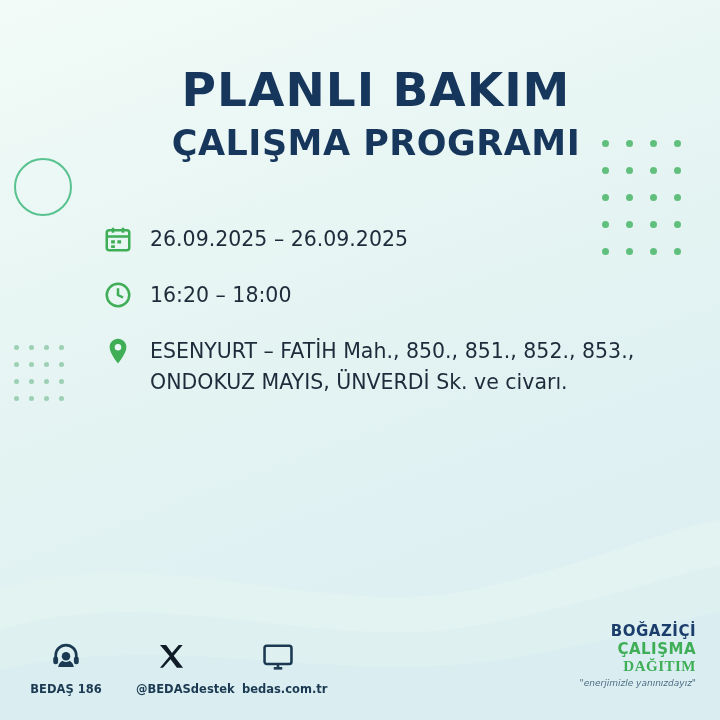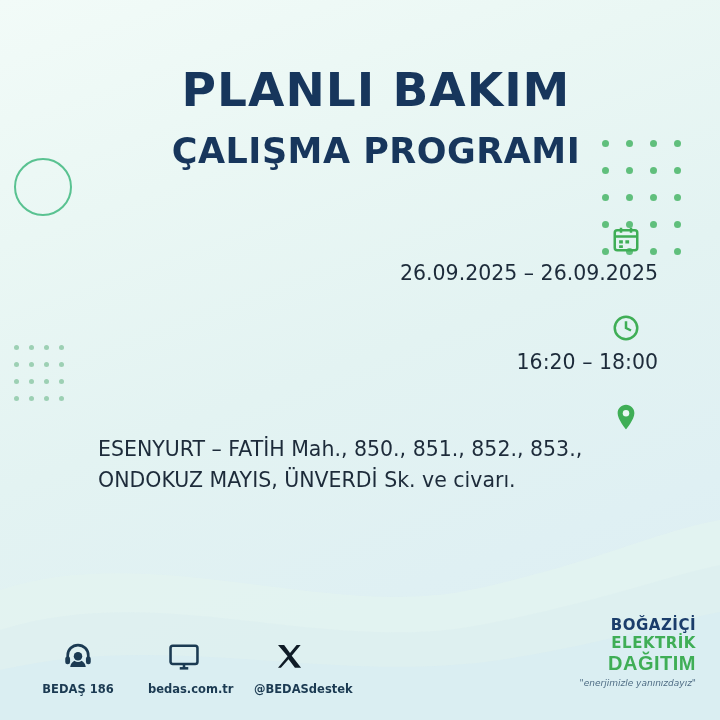--- a/index.html
+++ b/index.html
@@ -61,56 +61,56 @@
   }
 
   
   .titles { position: absolute; left: 0; right: 0; top: 62px; text-align: center; padding-left: 32px; }
   .title-main {
     font-size: 47px; font-weight: bold; letter-spacing: 1px;
     color: #17365c;
     font-family: "DejaVu Sans", sans-serif;
   }
   .title-sub {
-    margin-top: 14px;
+    margin-top: 6px;
     font-size: 35px; font-weight: bold; letter-spacing: .5px;
     color: #17365c;
     font-family: "DejaVu Sans", sans-serif;
   }
 
   
   .info { position: absolute; left: 98px; top: 222px; width: 560px; }
-  .row { display: flex; align-items: flex-end; margin-bottom: 22px; flex-direction: column; }
+  .row { display: flex; align-items: flex-start; margin-bottom: 22px; }
   .row .ico {
     width: 40px; min-width: 40px; height: 34px;
     display: flex; align-items: center; justify-content: center;
     margin-right: 12px;
   }
   .row .txt {
     font-size: 20.5px; color: #1d2b3a; line-height: 31px;
     padding-top: 2px;
     font-family: "DejaVu Sans", sans-serif;
   }
   .row.addr { margin-bottom: 10px; }
   .row.addr .ico { height: 32px; align-items: flex-start; padding-top: 2px;}
 
   
   .footer { position: absolute; left: 0; bottom: 18px; width: 720px; height: 80px; }
-  .social { position: absolute; left: 30px; bottom: 6px; display: flex; gap: 34px; align-items: flex-end; margin-left: 12px; }
+  .social { position: absolute; left: 30px; bottom: 6px; display: flex; gap: 34px; align-items: flex-end; }
   .social .item { width: 72px; text-align: center; }
   .social .glyph { height: 40px; display: flex; align-items: center; justify-content: center; }
   .social .cap {
     margin-top: 5px; font-size: 11.5px; color: #1b3a52; font-weight: bold;
     font-family: "DejaVu Sans", sans-serif; white-space: nowrap;
   }
 
   .brand { position: absolute; right: 24px; bottom: 14px; text-align: right; }
   .brand .l1 { font-size: 15px; font-weight: bold; color: #1b3d6b; letter-spacing: .5px; font-family: "DejaVu Sans", sans-serif;}
   .brand .l2 { font-size: 15px; font-weight: bold; color: #3fae56; letter-spacing: .5px; font-family: "DejaVu Sans", sans-serif;}
-  .brand .l3 { font-size: 20px; font-weight: bold; color: #3fae56; letter-spacing: .5px; font-family: Liberation Sans, sans-serif;}
+  .brand .l3 { font-size: 15px; font-weight: bold; color: #3fae56; letter-spacing: .5px; font-family: Liberation Serif, serif;}
   .brand .slogan { margin-top: 3px; font-size: 9px; color: #4e6c84; font-style: italic; font-family: "DejaVu Sans", sans-serif;}
 </style>
 </head>
 <body>
 
 <div class="poster">
 
   <div class="corner-stripes">
     <svg width="230" height="190" viewBox="0 0 230 190" fill="none">
       <g stroke="#47c08a" stroke-width="5" fill="none" opacity="0.95">
@@ -233,42 +233,42 @@
             <rect x="17.6" y="11.6" width="3.4" height="5.6" rx="1.6"></rect>
             <path d="M9.4 14.6c-1.6.9-2.6 2.5-2.9 4.4h11c-.3-1.9-1.3-3.5-2.9-4.4a4.4 4.4 0 0 1-5.2 0z"></path>
             <circle cx="12" cy="11.4" r="3"></circle>
           </svg>
         </div>
         <div class="cap">BEDAŞ 186</div>
       </div>
 
       <div class="item">
         <div class="glyph">
+          <svg width="32" height="32" viewBox="0 0 24 24" fill="#0f1b26">
+            <path d="M3 3h4.6l4.4 6 5-6H20l-6.7 8 7 9h-4.6l-4.8-6.4L5.2 20H3l7.2-8.6z"></path>
+          </svg>
+        </div>
+        <div class="cap">@BEDASdestek</div>
+      </div>
+
+      <div class="item">
+        <div class="glyph">
           <svg width="36" height="34" viewBox="0 0 24 24" fill="none" stroke="#1b3a52" stroke-width="1.8">
             <rect x="2.5" y="4" width="19" height="13" rx="1.6"></rect>
             <line x1="9" y1="20" x2="15" y2="20"></line>
             <line x1="12" y1="17" x2="12" y2="20"></line>
           </svg>
         </div>
         <div class="cap">bedas.com.tr</div>
       </div>
 
-      <div class="item">
-        <div class="glyph">
-          <svg width="32" height="32" viewBox="0 0 24 24" fill="#0f1b26">
-            <path d="M3 3h4.6l4.4 6 5-6H20l-6.7 8 7 9h-4.6l-4.8-6.4L5.2 20H3l7.2-8.6z"></path>
-          </svg>
-        </div>
-        <div class="cap">@BEDASdestek</div>
-      </div>
-
     </div>
 
     <div class="brand">
       <div class="l1">BOĞAZİÇİ</div>
-      <div class="l2">ELEKTRİK</div>
+      <div class="l2">ÇALIŞMA</div>
       <div class="l3">DAĞITIM</div>
       <div class="slogan">"enerjimizle yanınızdayız"</div>
     </div>
 
   </div>
 
 </div>
 
 </body></html>

